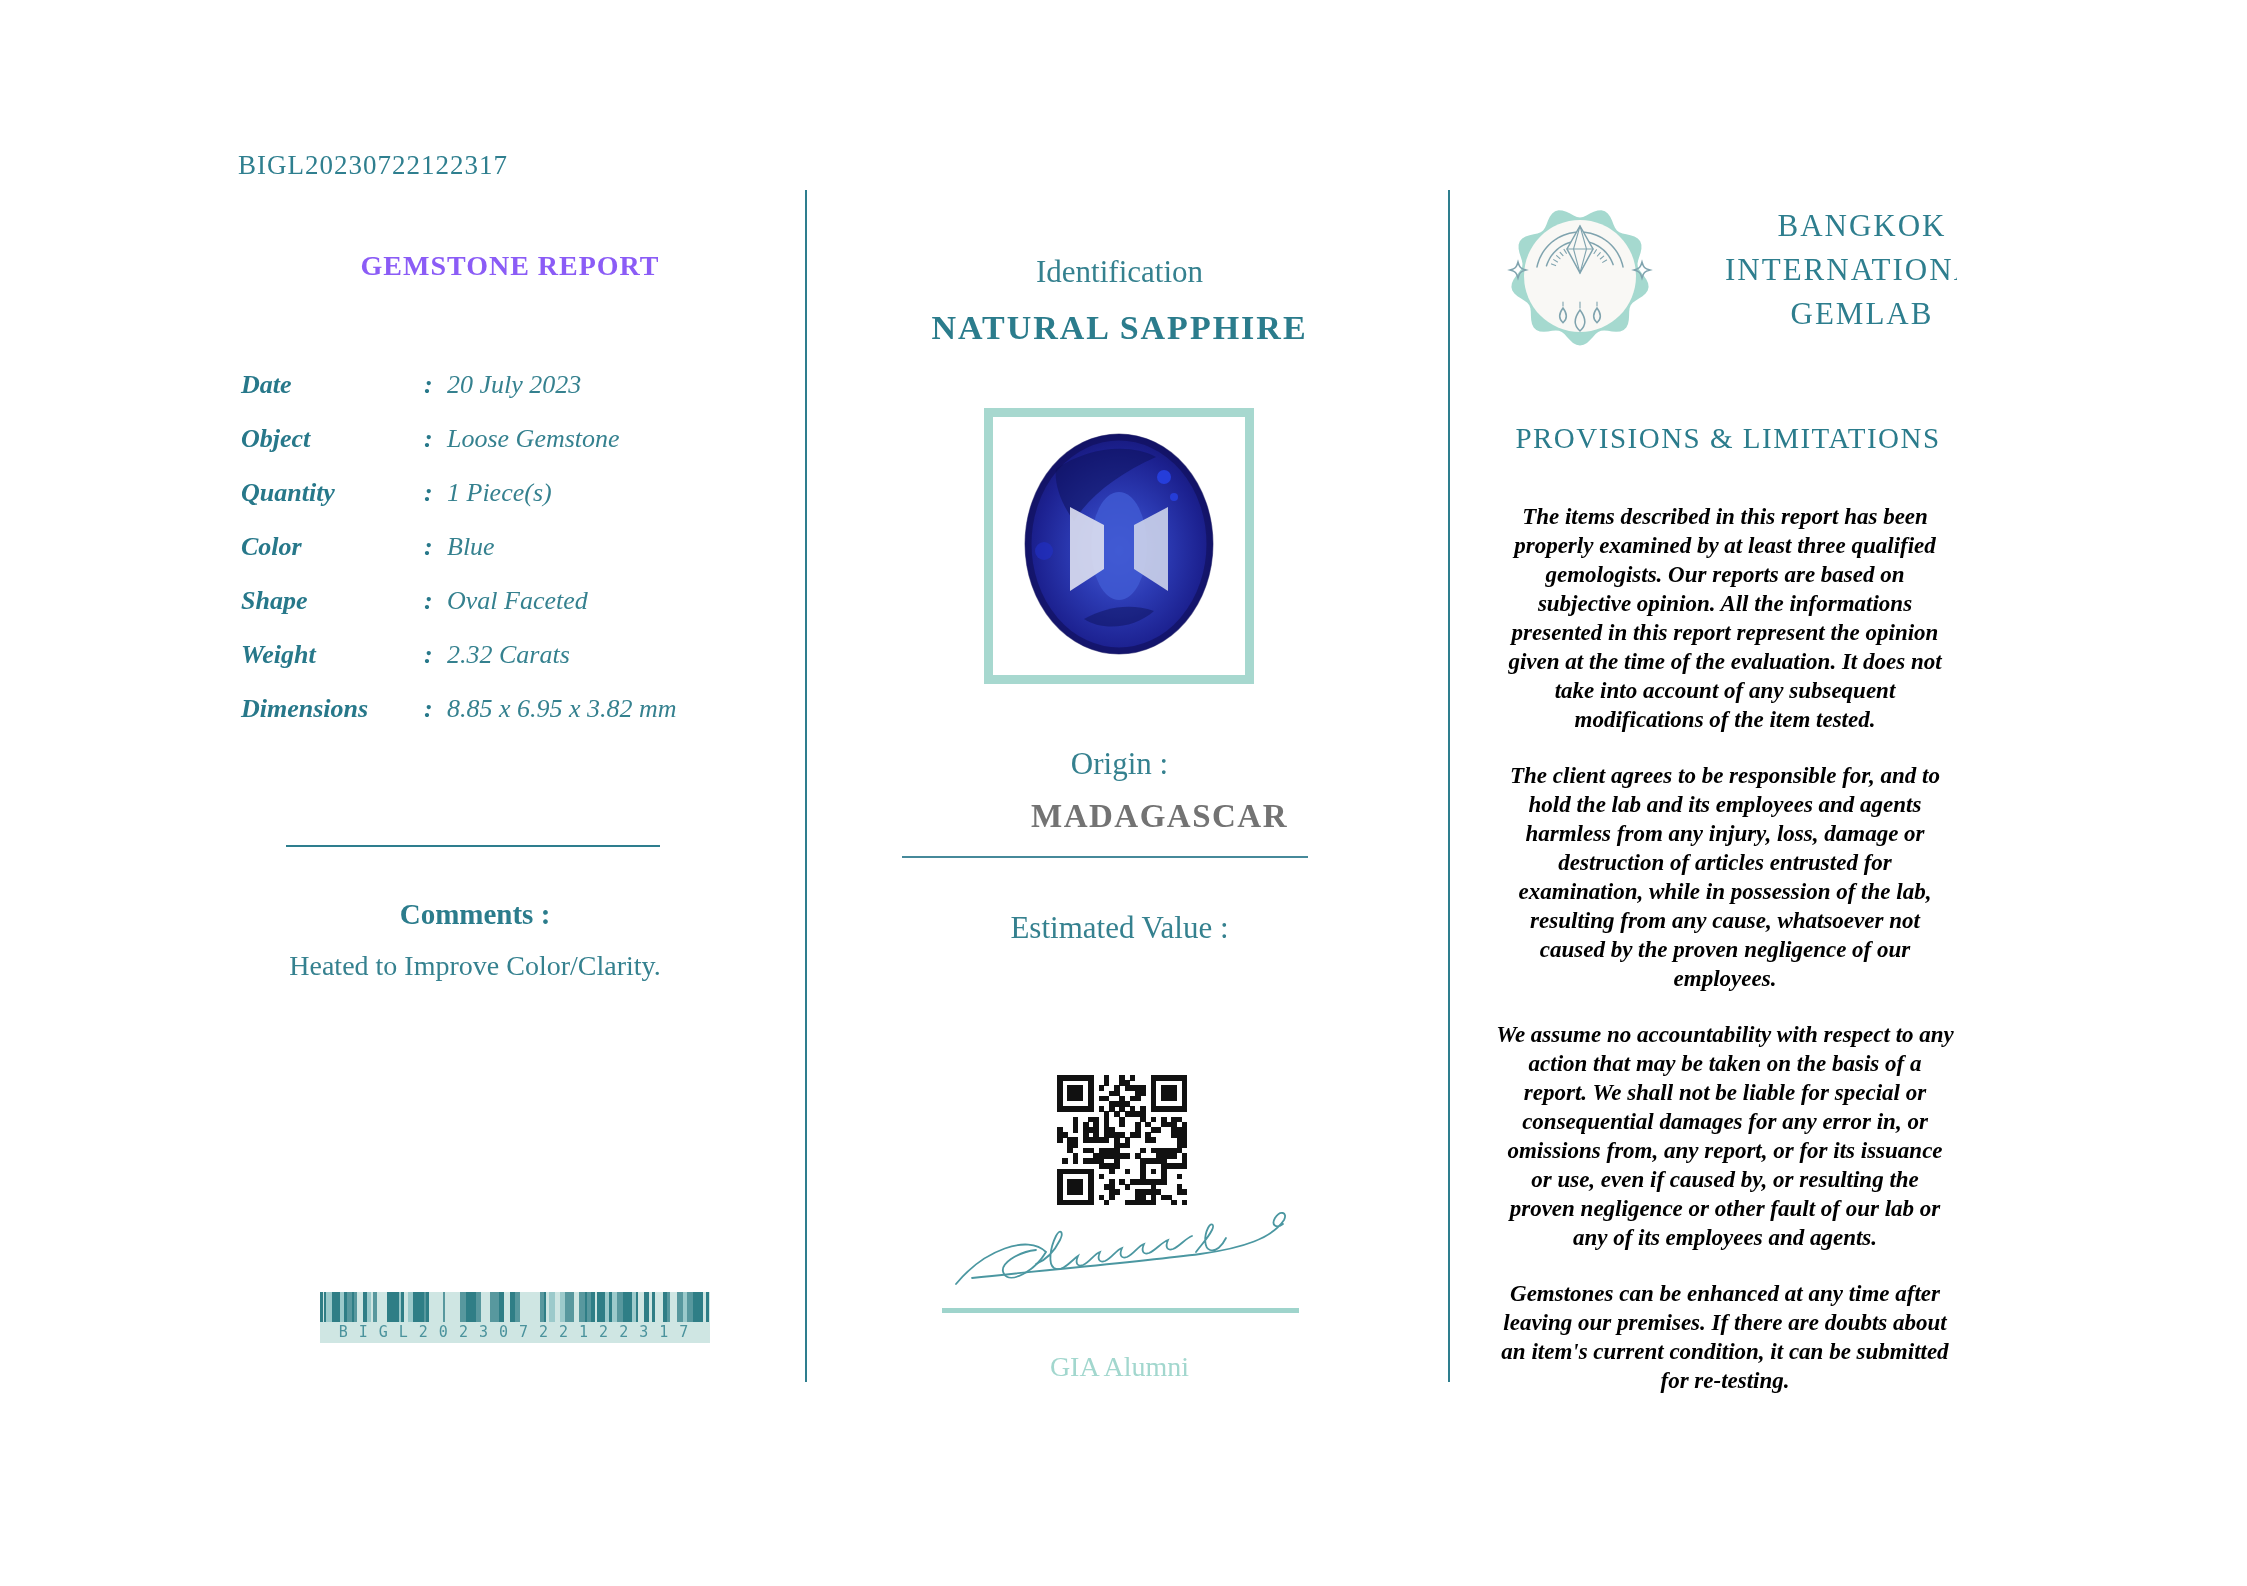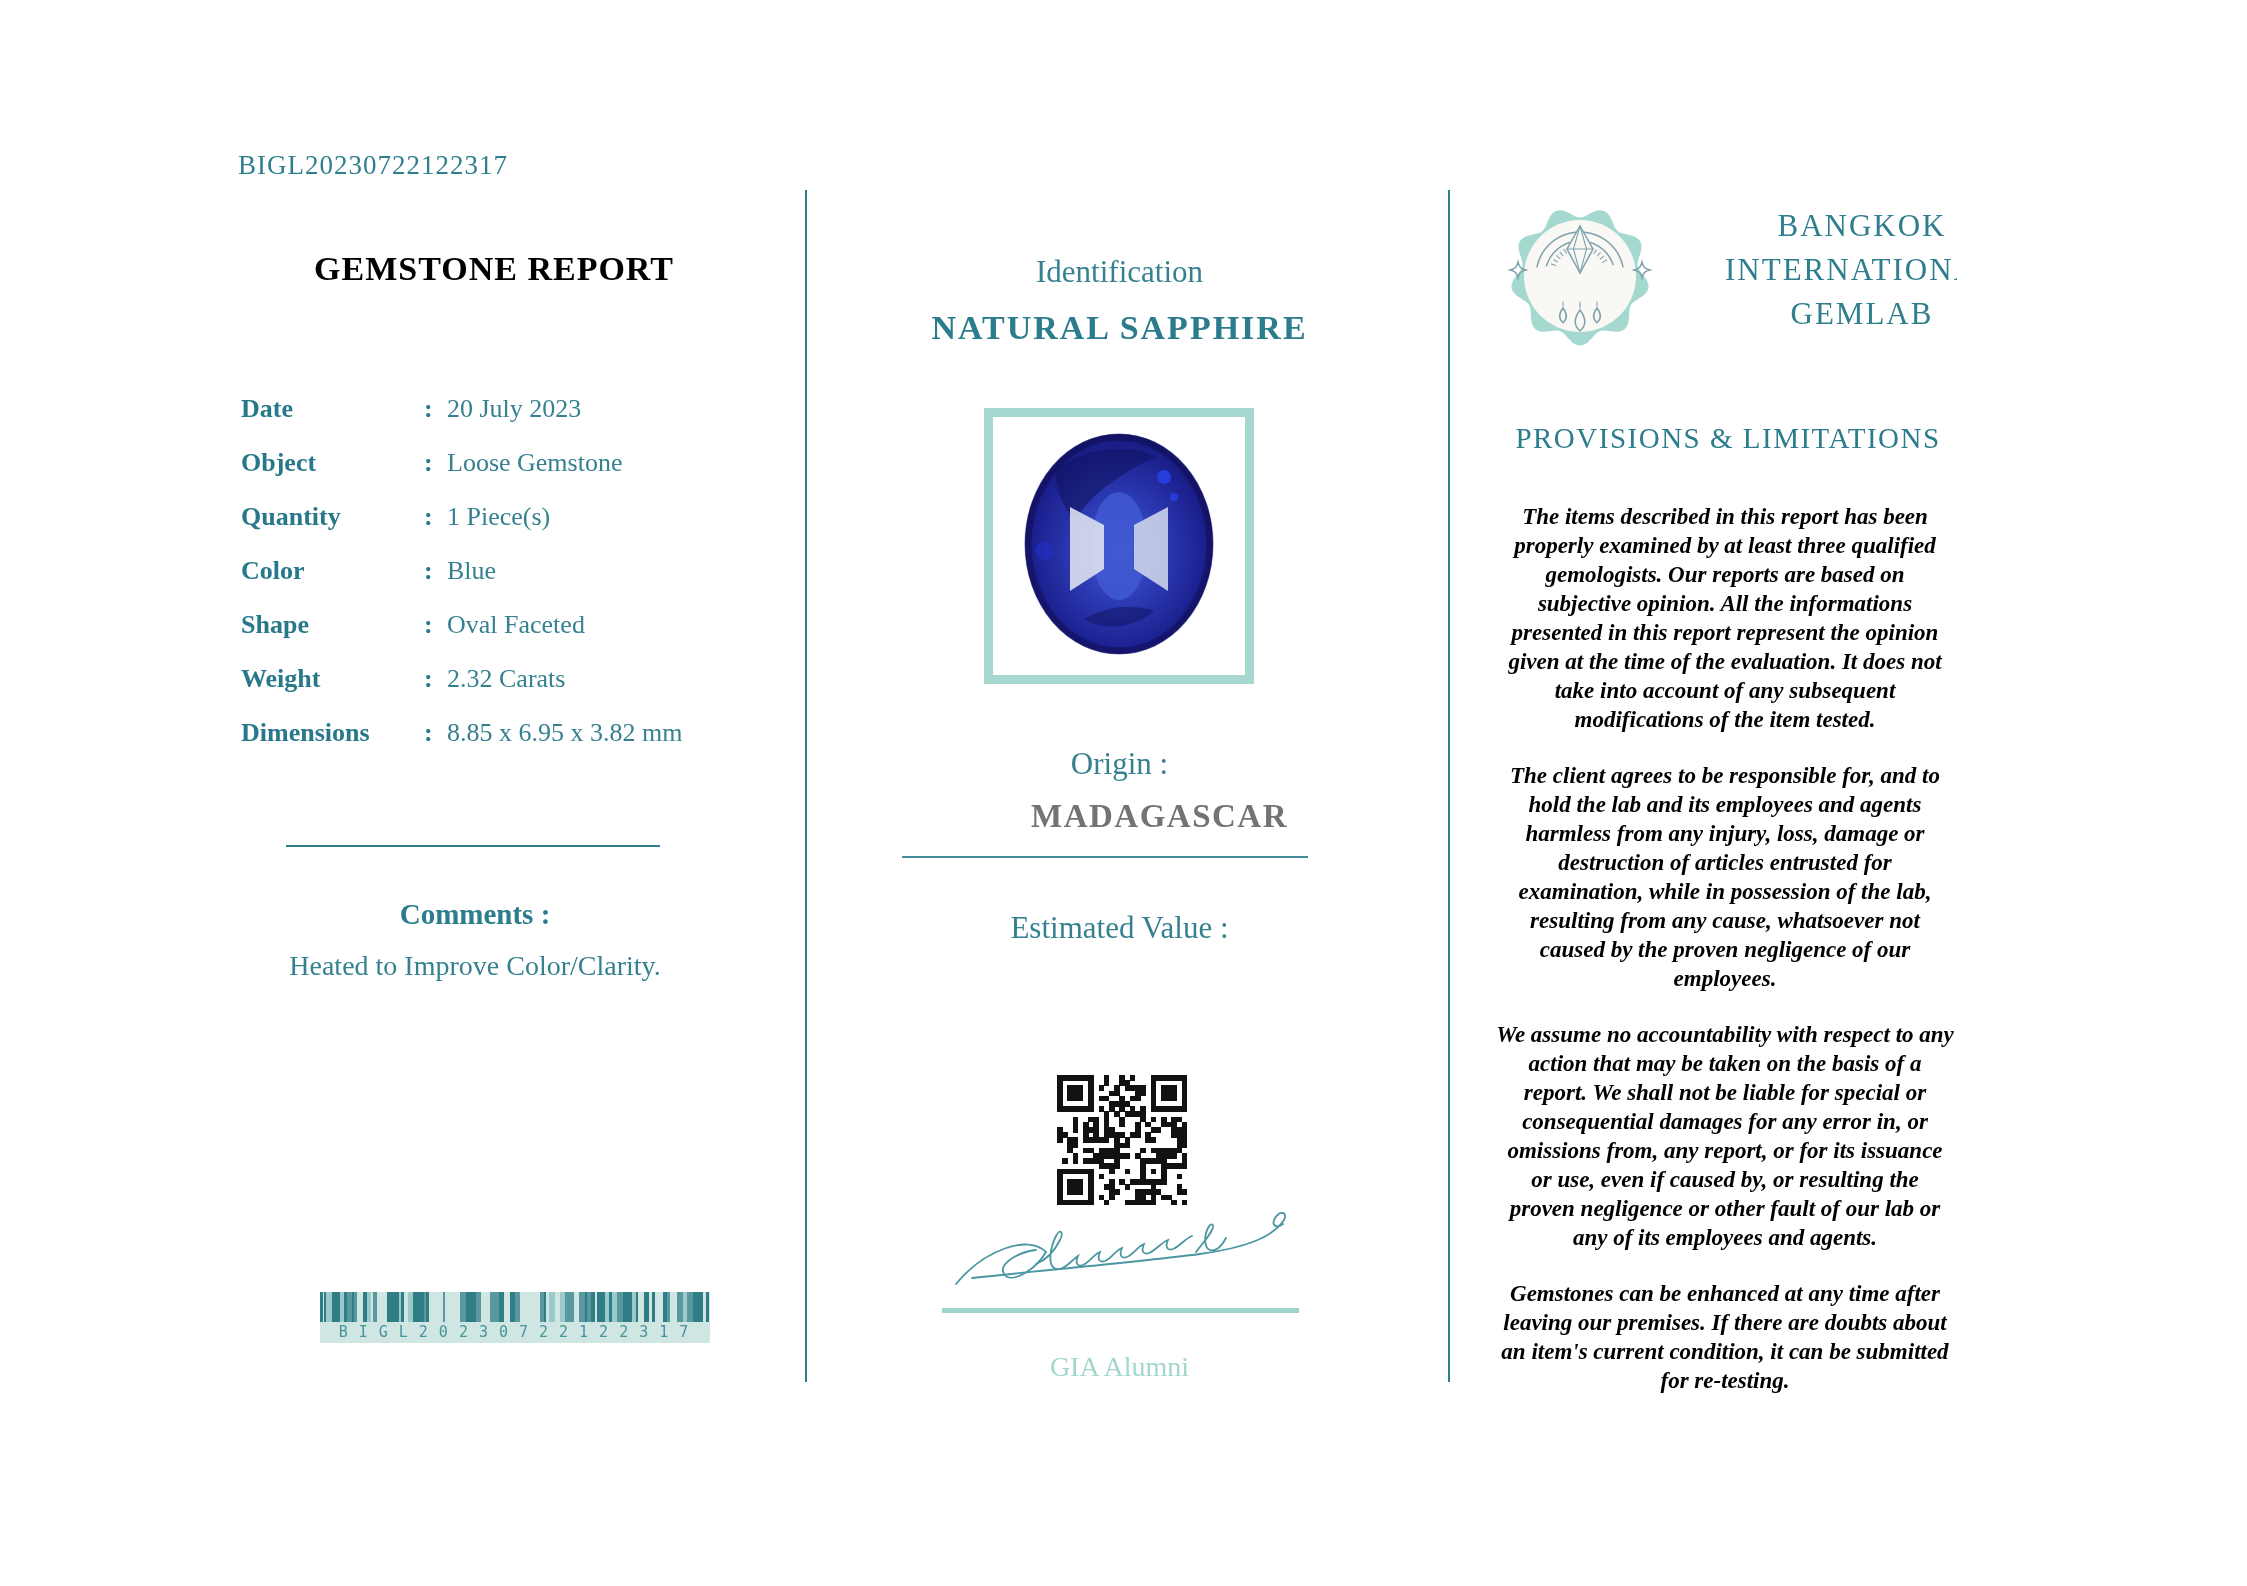--- a/index.html
+++ b/index.html
@@ -12,23 +12,23 @@
 
   
   .report-number{left:238px;top:150px;font-size:27px;letter-spacing:1px;color:#2f7f8f;}
 
   
   .vline{width:2px;top:190px;height:1192px;background:#2e7e8e;}
   .vline.v1{left:805px;}
   .vline.v2{left:1448px;}
 
   
-  .gem-report-title{left:224px;top:250px;width:540px;font-size:34px;font-weight:bold;letter-spacing:1px;color:#000000;}
+  .gem-report-title{left:240px;top:250px;width:540px;font-size:28px;font-weight:bold;letter-spacing:1px;color:#8b5cf6;}
   .details{left:241px;top:370px;width:560px;font-size:26px;}
-  .detail-row{display:flex;height:54px;align-items:flex-end;}
+  .detail-row{display:flex;height:54px;align-items:flex-start;font-style:italic;}
   .detail-row .dl{width:183px;font-weight:bold;color:#27788a;}
   .detail-row .dc{width:23px;font-weight:bold;color:#27788a;}
   .detail-row .dv{flex:1;color:#35818f;}
   .details-line{left:286px;top:845px;width:374px;height:2px;background:#2e7e8e;}
   .comments-label{left:205px;top:898px;width:540px;font-size:29px;font-weight:bold;color:#2b7c8c;}
   .comments-text{left:205px;top:950px;width:540px;font-size:28px;color:#35818f;}
 
   
   .barcode{left:320px;top:1292px;width:390px;background:#cfe6e3;}
   .barcode svg{display:block;}

